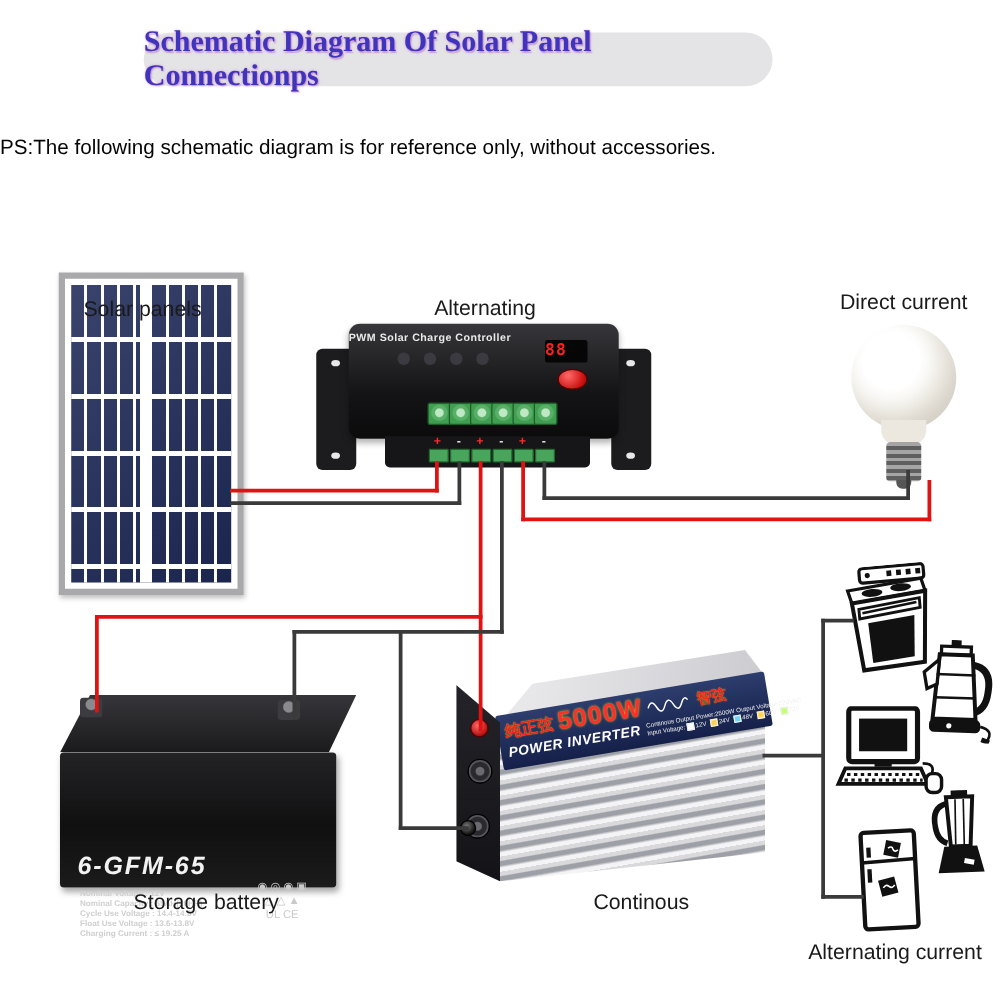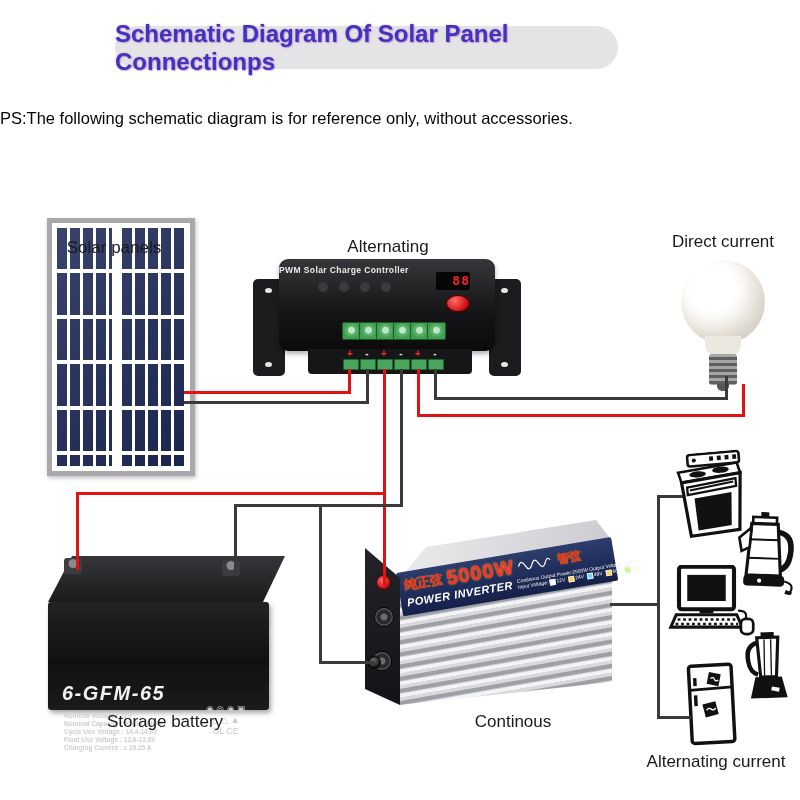--- a/index.html
+++ b/index.html
@@ -12,21 +12,21 @@
   #canvas{position:relative;width:800px;height:800px;background:#fff;overflow:hidden;
           font-family:"Liberation Sans",sans-serif;color:#1c1c1c;}
   .lbl{position:absolute;z-index:6;font-size:17px;color:#1a1a1a;text-align:center;}
   .comp{position:absolute;z-index:2;}
   .wire{position:absolute;z-index:4;}
   .wire.pos{background:var(--pos);}
   .wire.neg{background:var(--neg);}
 
   
   .banner{position:absolute;left:115px;top:26px;width:503px;height:43px;border-radius:22px;
-          background:var(--banner);display:flex;align-items:center;justify-content:flex-start;}
+          background:var(--banner);display:flex;align-items:center;justify-content:flex-start;font-family:Liberation Serif, serif;}
   .banner span{font-size:24px;font-weight:600;color:var(--titlec);
                text-shadow:0 0 2px rgba(204,90,204,.55),1px 1px 1px rgba(150,60,180,.35);}
   .note{position:absolute;left:0;top:109px;width:800px;text-align:left;font-size:16.5px;color:#050505;}
 
   
   .sp-frame{left:47px;top:218px;width:138px;height:248px;border:5px solid #a9a9ac;background:#fff;
             box-shadow:1px 2px 4px rgba(0,0,0,.25);}
   .sp-cells{position:absolute;left:5px;top:5px;right:5px;bottom:5px;background-color:#1e2a58;
     background-image:
       linear-gradient(to right, rgba(255,255,255,0) 0 55px, #fff 55px 62px, rgba(255,255,255,0) 62px),
@@ -37,21 +37,21 @@
   
   .ctl-flange{position:absolute;width:32px;height:97px;background:#1c1c1e;border-radius:5px;z-index:1;}
   .ctl-hole{position:absolute;width:7px;height:5px;background:#e8e8e8;border-radius:50%;left:12px;}
   .ctl-body{left:279px;top:259px;width:216px;height:92px;border-radius:9px;
             background:linear-gradient(180deg,#37373b,#141416 60%,#0b0b0c);box-shadow:0 3px 5px rgba(0,0,0,.3);}
   .ctl-title{position:absolute;left:0;top:6px;width:100%;text-align:left;font-size:8.5px;
              font-weight:bold;color:#e9e9e9;letter-spacing:.4px;}
   .ctl-led{position:absolute;top:23px;width:10px;height:10px;border-radius:50%;background:#3a3a40;}
   .ctl-display{position:absolute;left:157px;top:13px;width:34px;height:18px;background:#060606;border-radius:2px;
                color:#ff2020;font-family:"DejaVu Sans Mono",monospace;font-size:13px;font-weight:bold;
-               text-align:right;line-height:18px;letter-spacing:1px;}
+               text-align:left;line-height:18px;letter-spacing:1px;}
   .ctl-btn{position:absolute;left:167px;top:36px;width:22px;height:15px;border-radius:50%;
            background:radial-gradient(circle at 35% 30%,#ff6a6a,#d01414 65%,#8e0606);border:1px solid #550000;}
   .ctl-iconrow{position:absolute;left:0;top:52px;width:100%;height:14px;}
   .ic-panel{position:absolute;left:50px;top:2px;width:13px;height:9px;background:#47507a;
             background-image:repeating-linear-gradient(to right,rgba(255,255,255,.5) 0 1px,rgba(0,0,0,0) 1px 4px);border:1px solid #777;}
   .ic-batt{position:absolute;left:84px;top:3px;width:14px;height:8px;background:#2d2d31;border:1px solid #888;}
   .ic-batt:after{content:"";position:absolute;right:-3px;top:2px;width:2px;height:3px;background:#888;}
   .ic-bulb{position:absolute;left:119px;top:2px;width:9px;height:9px;border-radius:50%;border:1px solid #999;background:#2a2a2e;}
   .ic-dc{position:absolute;left:138px;top:1px;font-size:9px;font-weight:bold;color:#c9c9c9;letter-spacing:1px;}
   .ctl-screw{position:absolute;top:63px;width:17px;height:16px;background:#3f9e4f;border:1px solid #1d5c28;border-radius:2px;

